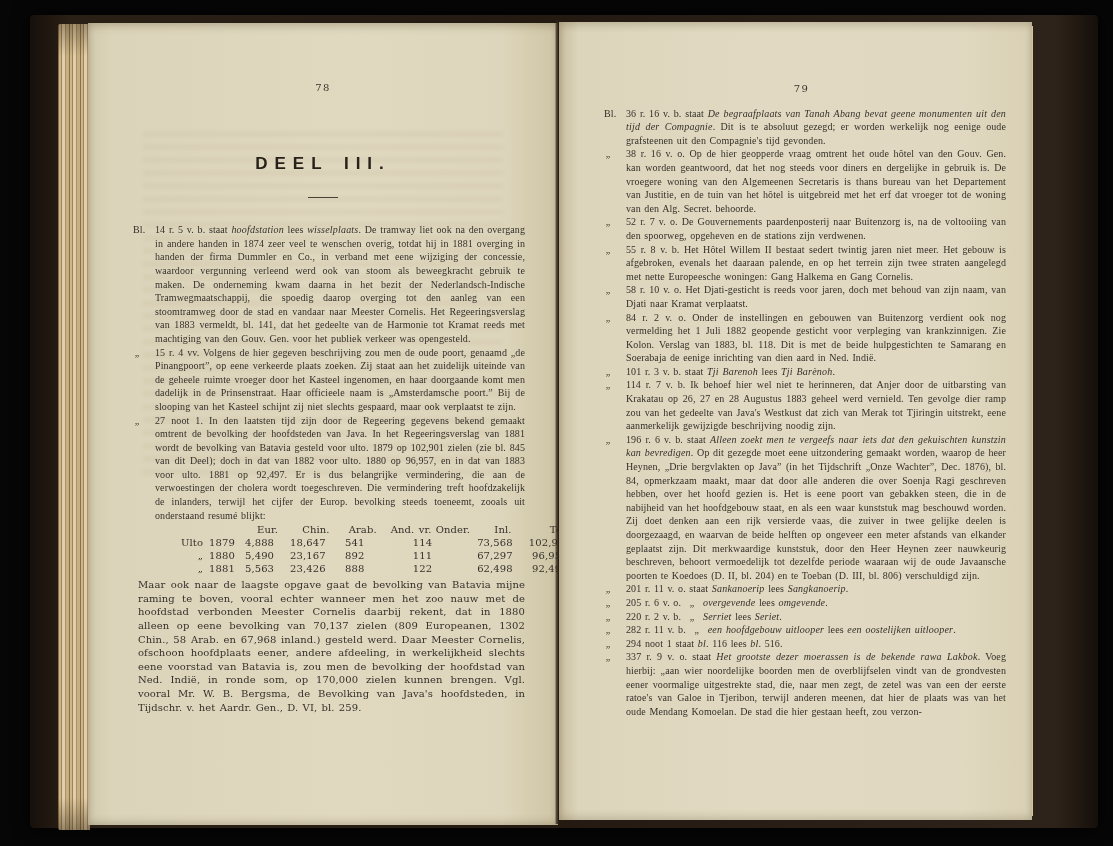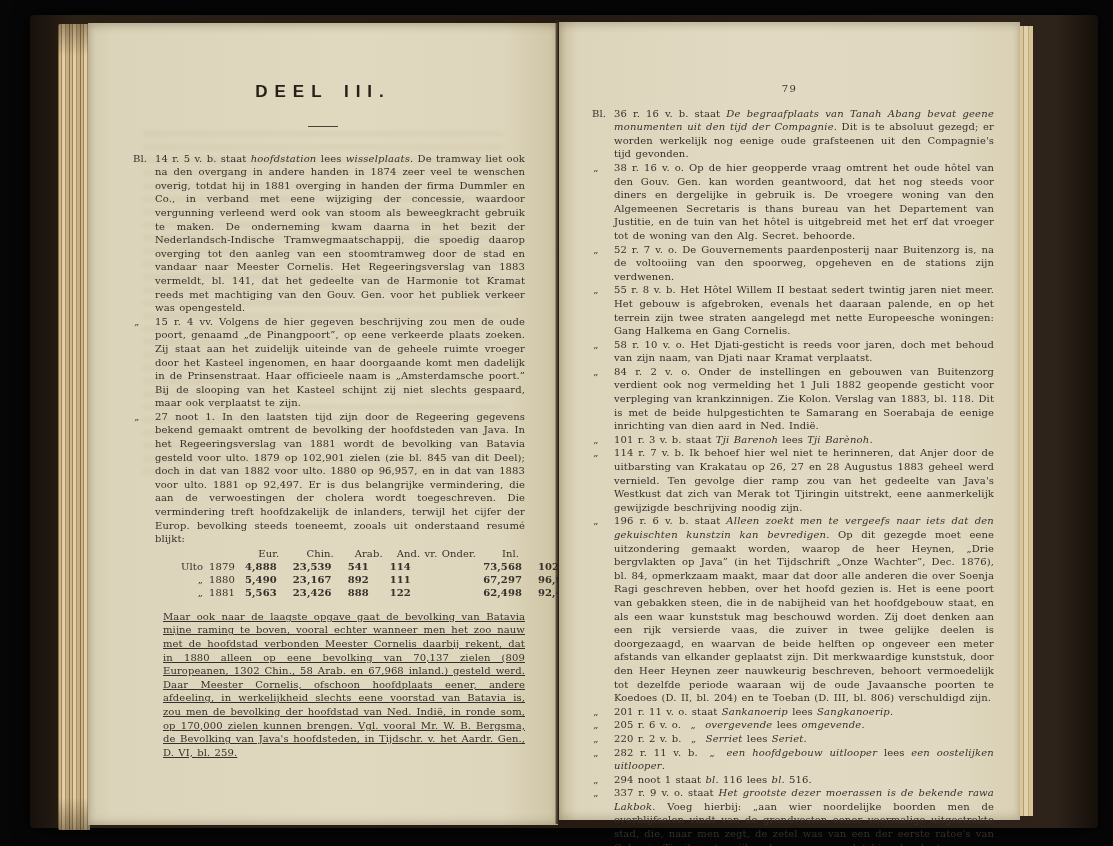--- a/index.html
+++ b/index.html
@@ -33,20 +33,21 @@
   }
   .page-left{
     left:88px;top:23px;width:470px;height:802px;
     background:linear-gradient(90deg,#d3caae 0%,#dcd4ba 5%,#e0d8bf 55%,#ded6bc 88%,#cec4a5 100%);
     box-shadow:inset 0 4px 7px rgba(90,75,45,.25), inset 0 -4px 7px rgba(90,75,45,.2);
   }
   .page-right{
     left:559px;top:22px;width:461px;height:798px;
     background:linear-gradient(90deg,#c8bd9e 0%,#dcd4bb 4%,#e1d9c1 40%,#e0d8c0 85%,#d9d0b4 100%);
     box-shadow:inset 0 4px 7px rgba(90,75,45,.22), inset 0 -4px 7px rgba(90,75,45,.18);
+    padding-left:12px;
   }
   .gutter-line{
     position:absolute;left:555px;top:20px;width:4px;height:804px;
     background:linear-gradient(90deg,rgba(46,35,22,.1),#2e241a 55%,rgba(46,35,22,.15));
   }
   .ghost{
     position:absolute;left:55px;right:55px;top:100px;height:360px;
     background:repeating-linear-gradient(180deg,rgba(122,106,74,0) 0 9px,rgba(122,106,74,.08) 9px 13px);
     filter:blur(2px);
     pointer-events:none;
@@ -61,45 +62,46 @@
     margin-top:62px;text-align:center;
     font-family:"Liberation Sans", sans-serif;font-weight:700;
     font-size:17px;letter-spacing:7px;color:#262019;
     word-spacing:4px;
   }
   .heading-rule{
     width:30px;height:0;border-top:1.3px solid #4a4136;margin:27px auto 0 auto;
   }
   .content-left{margin:25px 33px 0 45px;}
   .content-right{margin:11px 26px 0 33px;}
-  .entry{position:relative;padding-left:22px;text-align:justify;}
+  .entry{position:relative;padding-left:22px;text-align:justify;font-family:Liberation Serif, serif;}
   .entry .prefix{position:absolute;left:0;top:0;width:20px;}
   .entry .prefix.quote{left:-6px;text-align:center;}
-  .after{margin-left:30px;text-align:justify;text-decoration:underline;}
+  .after{margin-left:5px;text-align:justify;}
   i{font-style:italic;letter-spacing:.2px;}
   
   .pop-table{
-    margin:1px 0 11px 48px;border-collapse:collapse;
+    margin:1px 0 3px 48px;border-collapse:collapse;
     font-size:10px;line-height:13px;color:#35302a;letter-spacing:.1px;
   }
   .pop-table td{padding:0 0 0 0;white-space:nowrap;}
   .pop-table .h{text-align:center;padding:0 7px;}
   .pop-table .lab{text-align:right;padding-right:6px;}
   .pop-table .yr{padding-right:10px;}
-  .pop-table .num{text-align:left;padding-right:16px;font-weight:bold;}
+  .pop-table .num{text-align:center;padding-right:16px;}
 </style>
 </head>
 <body>
 
 <div class="book-cover"></div>
 <div class="page-stack-left"></div>
 <div class="page-edge-right"></div>
 
 <div class="page page-left">
   <div class="ghost"></div>
+  <div class="pagenum">78</div>
   <div class="heading">DEEL III.</div>
   <div class="heading-rule"></div>
   <div class="content-left">
       <div class="entry"><span class="prefix">Bl.</span>14 r. 5 v. b. staat <i>hoofdstation</i> lees <i>wisselplaats</i>. De tramway liet ook na den overgang in andere handen in 1874 zeer veel te wenschen overig, totdat hij in 1881 overging in handen der firma Dummler en Co., in verband met eene wijziging der concessie, waardoor vergunning verleend werd ook van stoom als beweegkracht gebruik te maken. De onderneming kwam daarna in het bezit der Nederlandsch-Indische Tramwegmaatschappij, die spoedig daarop overging tot den aanleg van een stoomtramweg door de stad en vandaar naar Meester Cornelis. Het Regeeringsverslag van 1883 vermeldt, bl. 141, dat het gedeelte van de Harmonie tot Kramat reeds met machtiging van den Gouv. Gen. voor het publiek verkeer was opengesteld.</div>
       <div class="entry"><span class="prefix quote">„</span>15 r. 4 vv. Volgens de hier gegeven beschrijving zou men de oude poort, genaamd „de Pinangpoort”, op eene verkeerde plaats zoeken. Zij staat aan het zuidelijk uiteinde van de geheele ruimte vroeger door het Kasteel ingenomen, en haar doorgaande komt men dadelijk in de Prinsenstraat. Haar officieele naam is „Amsterdamsche poort.” Bij de slooping van het Kasteel schijnt zij niet slechts gespaard, maar ook verplaatst te zijn.</div>
       <div class="entry"><span class="prefix quote">„</span>27 noot 1. In den laatsten tijd zijn door de Regeering gegevens bekend gemaakt omtrent de bevolking der hoofdsteden van Java. In het Regeeringsverslag van 1881 wordt de bevolking van Batavia gesteld voor ulto. 1879 op 102,901 zielen (zie bl. 845 van dit Deel); doch in dat van 1882 voor ulto. 1880 op 96,957, en in dat van 1883 voor ulto. 1881 op 92,497. Er is dus belangrijke vermindering, die aan de verwoestingen der cholera wordt toegeschreven. Die vermindering treft hoofdzakelijk de inlanders, terwijl het cijfer der Europ. bevolking steeds toeneemt, zooals uit onderstaand resumé blijkt:</div>
       <table class="pop-table">
         <tbody>
           <tr>
             <td class="lab"></td>
@@ -108,21 +110,21 @@
             <td class="h">Chin.</td>
             <td class="h">Arab.</td>
             <td class="h">And. vr. Onder.</td>
             <td class="h">Inl.</td>
             <td class="h">Tot.</td>
           </tr>
           <tr>
             <td class="lab">Ulto</td>
             <td class="yr">1879</td>
             <td class="num">4,888</td>
-            <td class="num">23,539</td>
+            <td class="num">18,647</td>
             <td class="num">541</td>
             <td class="num">114</td>
             <td class="num">73,568</td>
             <td class="num">102,901.</td>
           </tr>
           <tr>
             <td class="lab">„</td>
             <td class="yr">1880</td>
             <td class="num">5,490</td>
             <td class="num">23,167</td>

